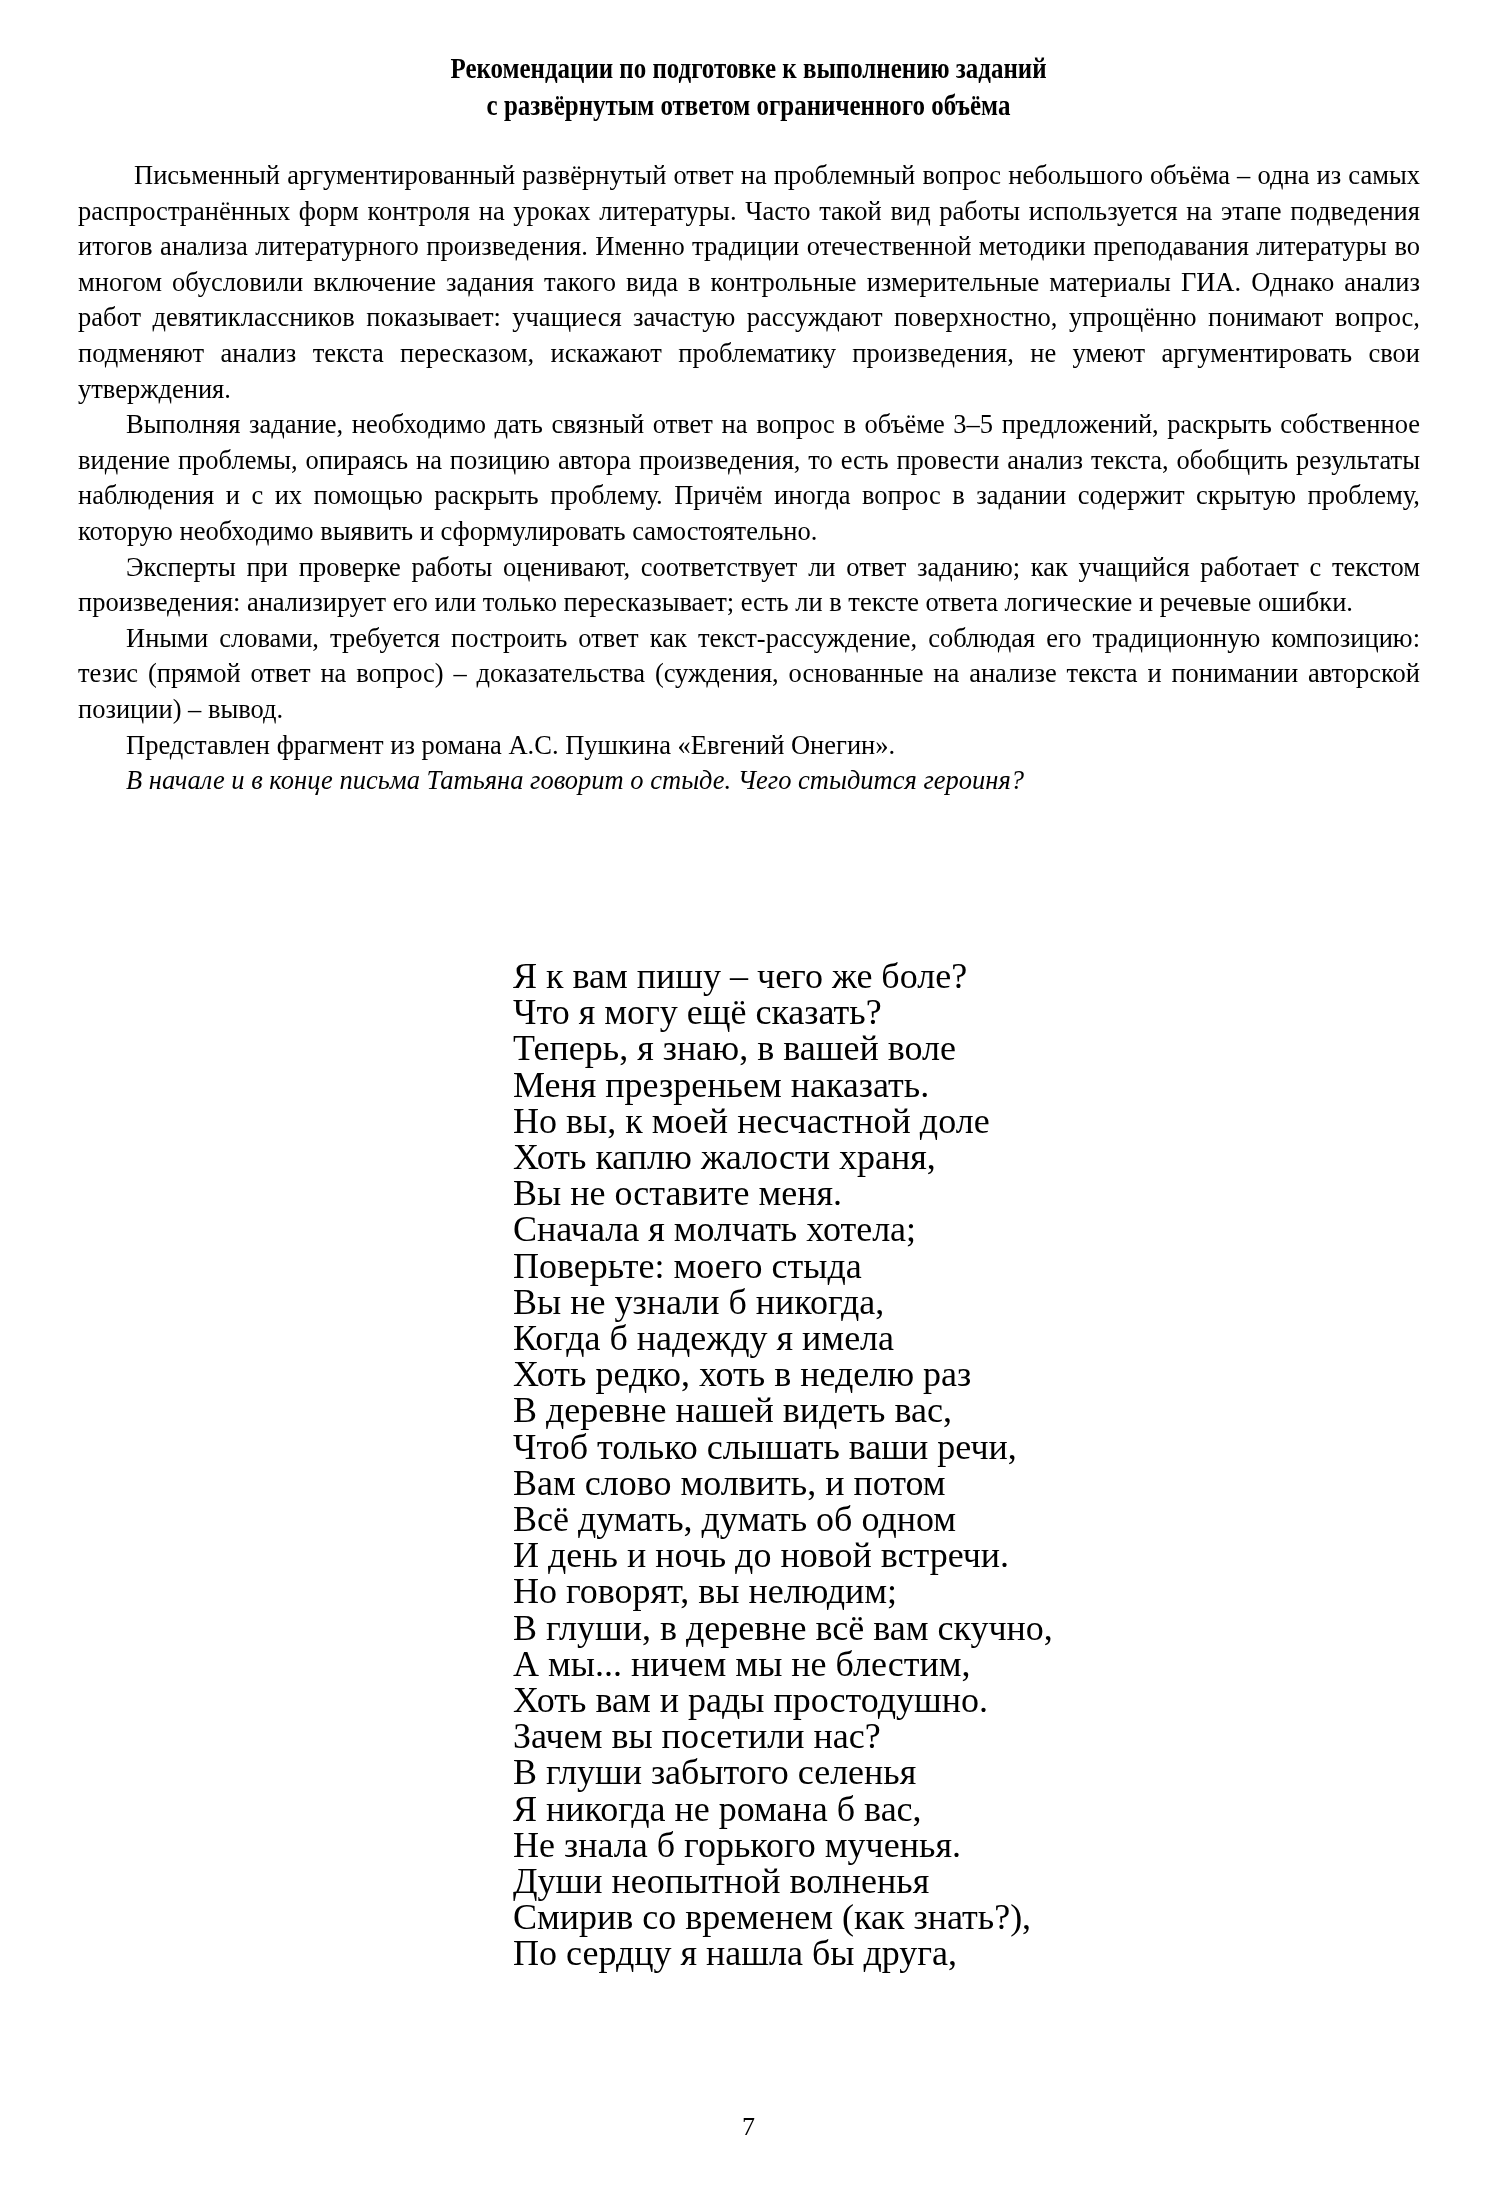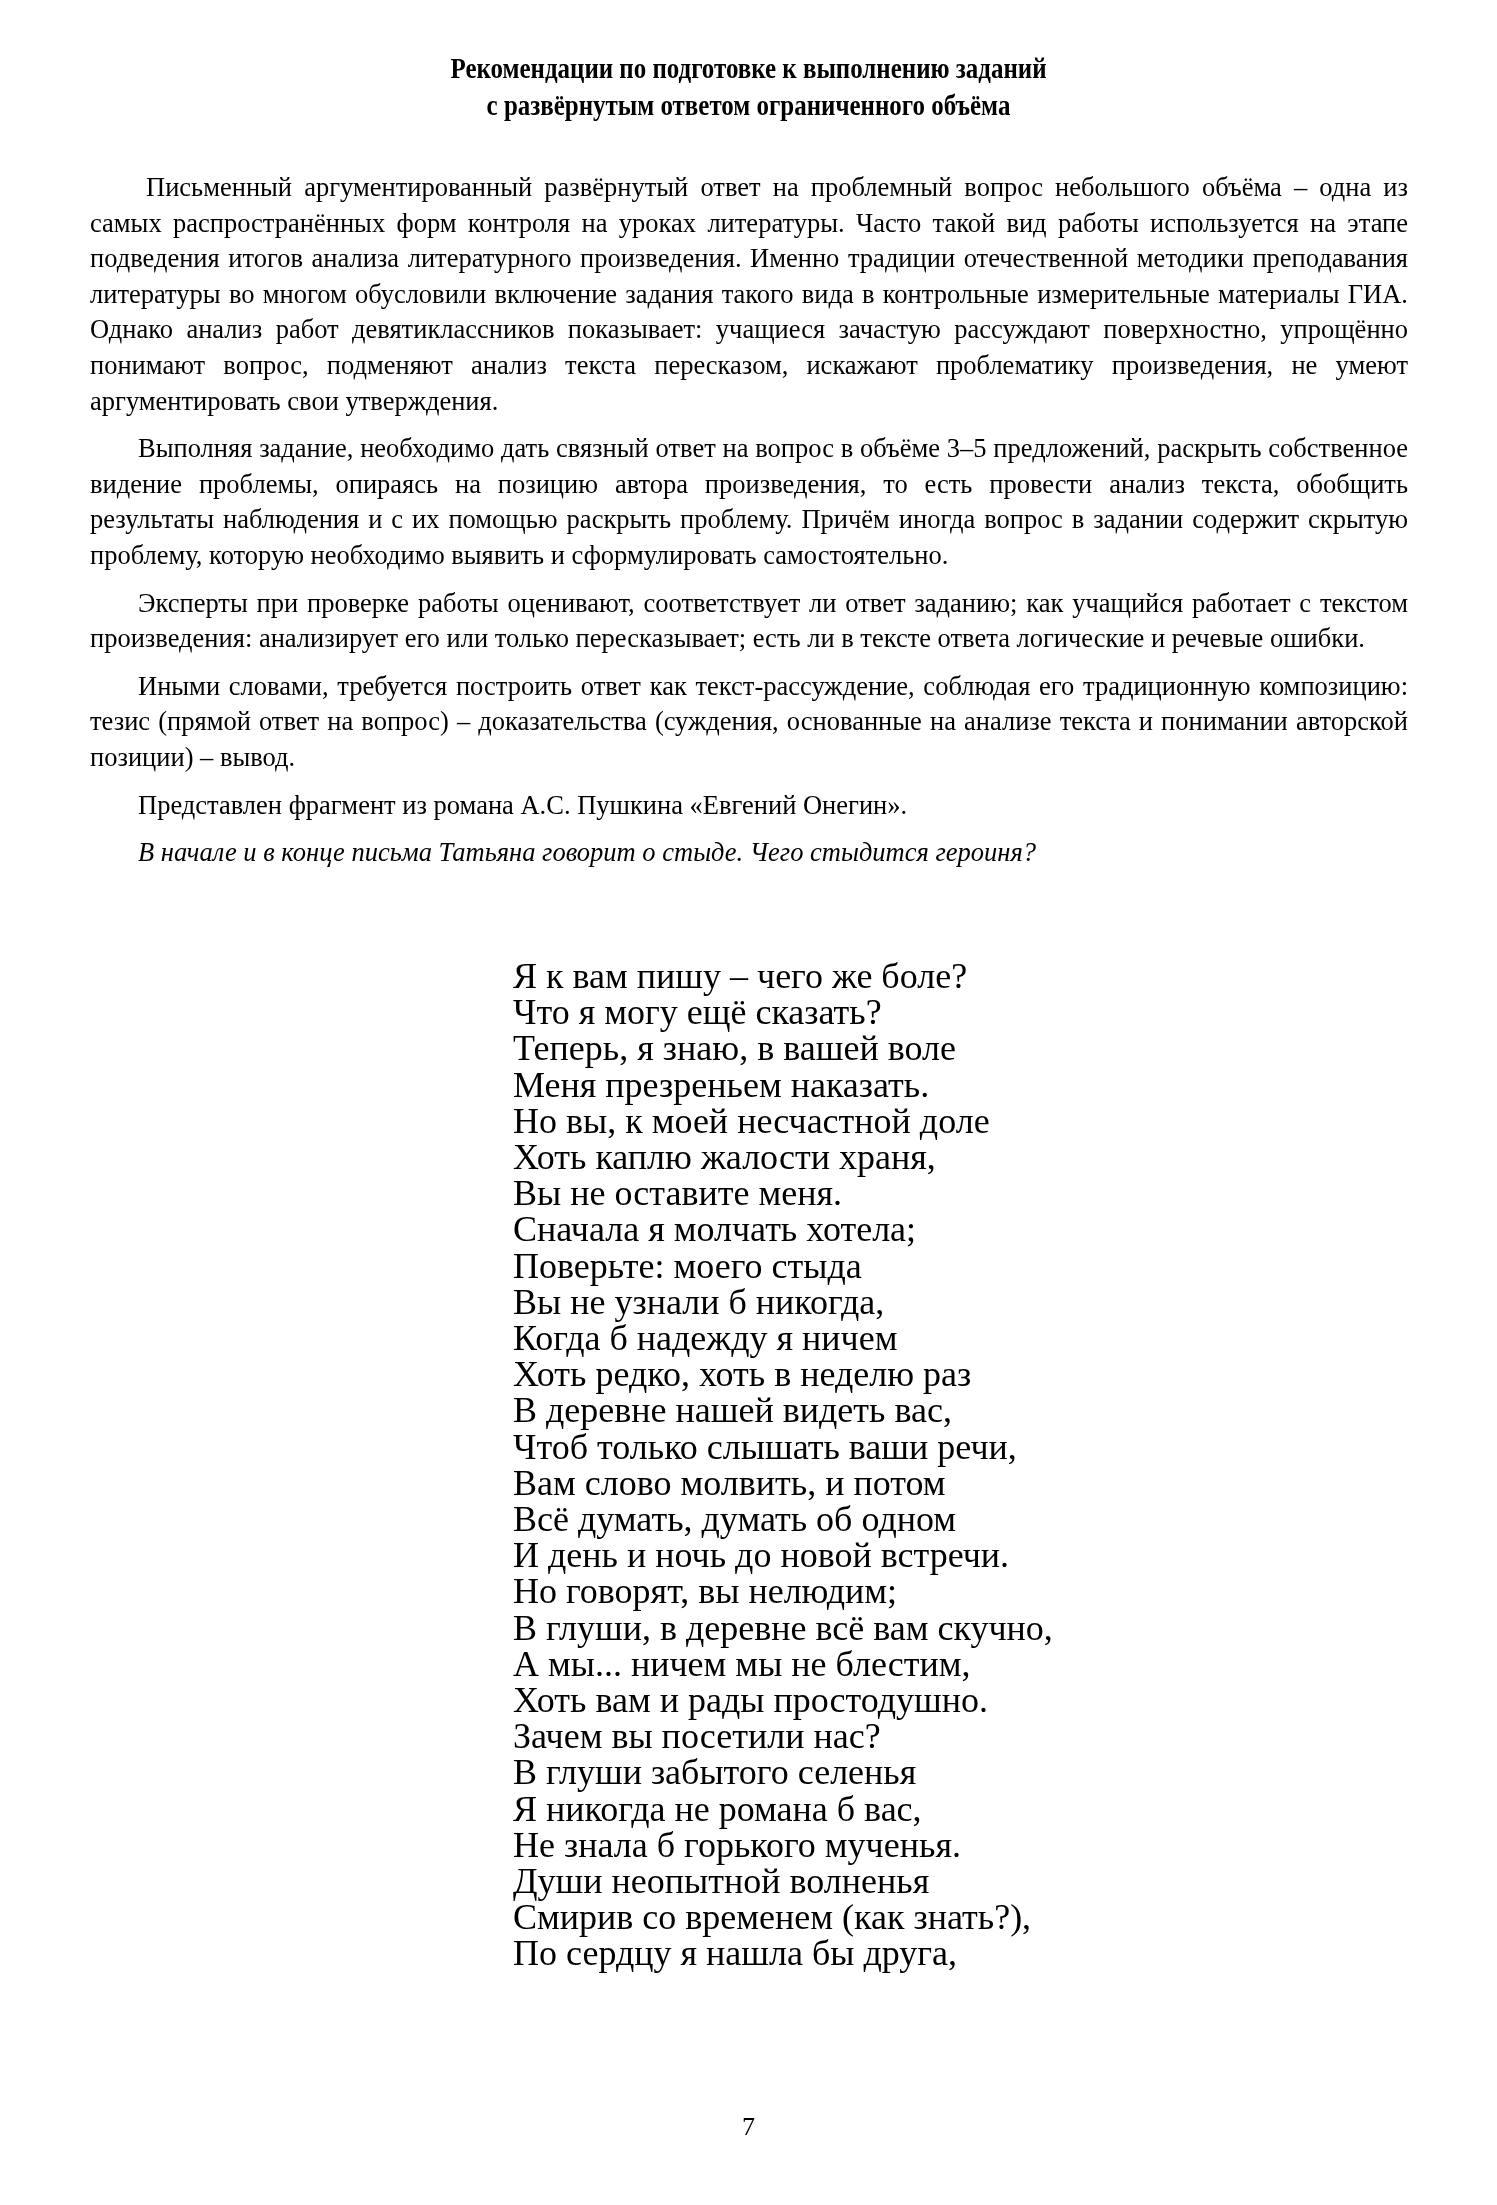--- a/index.html
+++ b/index.html
@@ -4,21 +4,21 @@
 <style>
   html, body { margin: 0; padding: 0; background: #ffffff; }
   body { width: 1497px; height: 2205px; position: relative; overflow: hidden;
          font-family: "Liberation Serif", "DejaVu Serif", serif; color: #000; }
   .page { position: absolute; left: 0; top: 0; width: 1497px; height: 2205px; }
   .title { position: absolute; left: 0; top: 50px; width: 1497px; text-align: center;
            font-weight: bold; font-size: 29px; line-height: 37px; }
   .title div { transform: scaleX(0.86); transform-origin: center; }
   .body { position: absolute; left: 78px; top: 158px; width: 1342px;
           font-size: 26.5px; line-height: 35.6px; }
-  .body p { margin: 12px; text-align: justify; text-indent: 48px; }
+  .body p { margin: 0; text-align: justify; text-indent: 48px; }
   .body p.first { text-indent: 56px; }
   .body p.left { text-align: left; }
   .body p.italic { font-style: italic; text-align: left; }
   .poem { position: absolute; left: 513px; top: 958px; font-size: 36px; line-height: 36.2px; }
   .poem div { white-space: nowrap; }
   .pagenum { position: absolute; left: 0; top: 2112px; width: 1497px; text-align: center; font-size: 26px; }
 </style>
 </head>
 <body>
 
@@ -41,21 +41,21 @@
     <div>Я к вам пишу – чего же боле?</div>
     <div>Что я могу ещё сказать?</div>
     <div>Теперь, я знаю, в вашей воле</div>
     <div>Меня презреньем наказать.</div>
     <div>Но вы, к моей несчастной доле</div>
     <div>Хоть каплю жалости храня,</div>
     <div>Вы не оставите меня.</div>
     <div>Сначала я молчать хотела;</div>
     <div>Поверьте: моего стыда</div>
     <div>Вы не узнали б никогда,</div>
-    <div>Когда б надежду я ничем</div>
+    <div>Когда б надежду я имела</div>
     <div>Хоть редко, хоть в неделю раз</div>
     <div>В деревне нашей видеть вас,</div>
     <div>Чтоб только слышать ваши речи,</div>
     <div>Вам слово молвить, и потом</div>
     <div>Всё думать, думать об одном</div>
     <div>И день и ночь до новой встречи.</div>
     <div>Но говорят, вы нелюдим;</div>
     <div>В глуши, в деревне всё вам скучно,</div>
     <div>А мы... ничем мы не блестим,</div>
     <div>Хоть вам и рады простодушно.</div>

